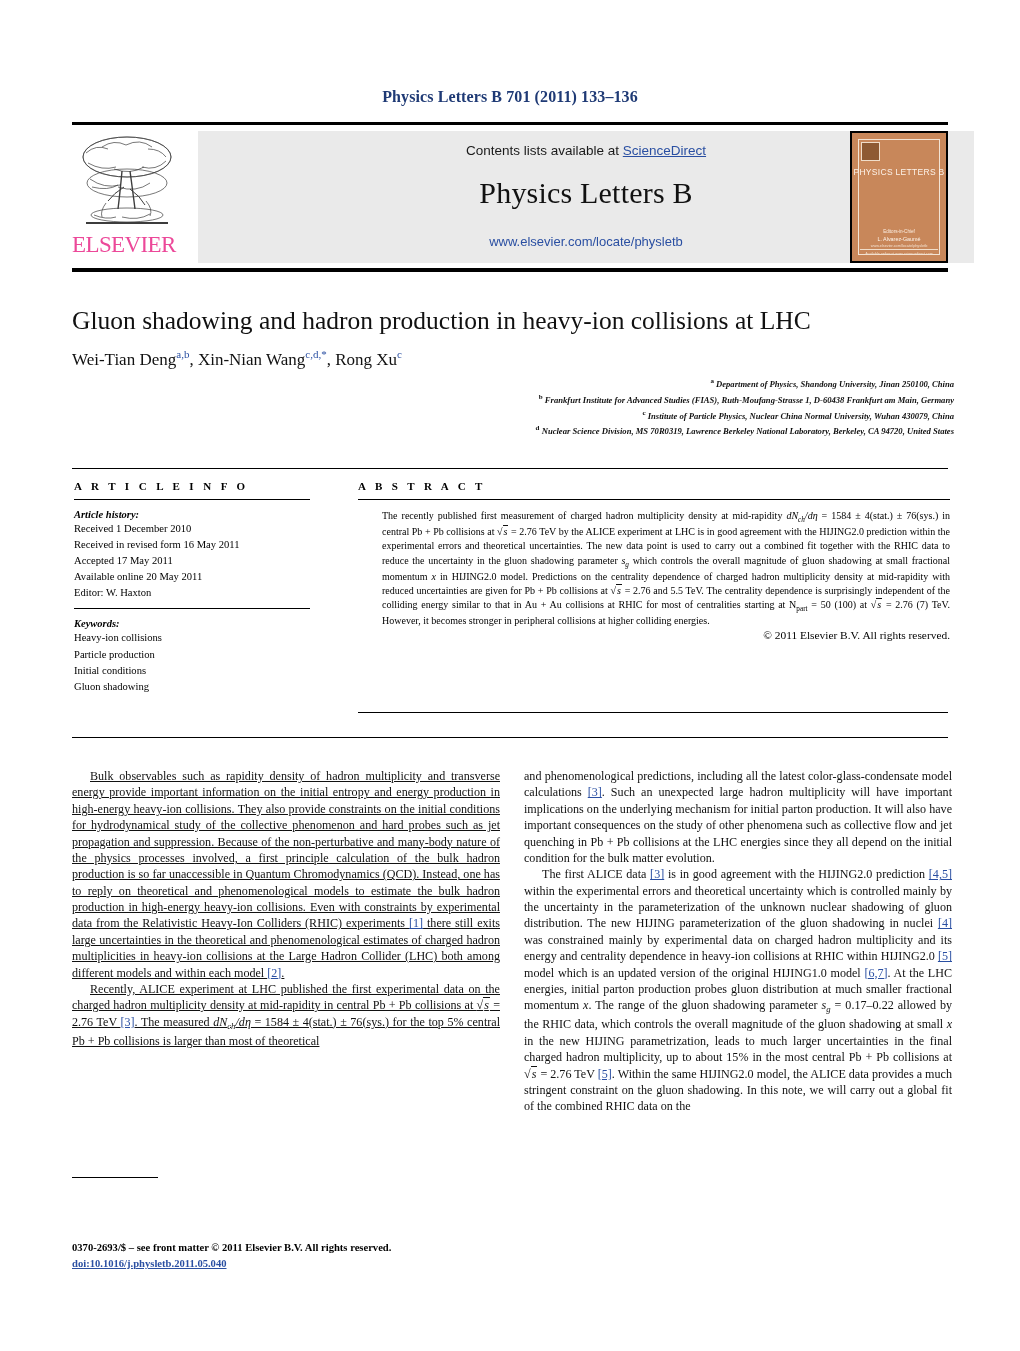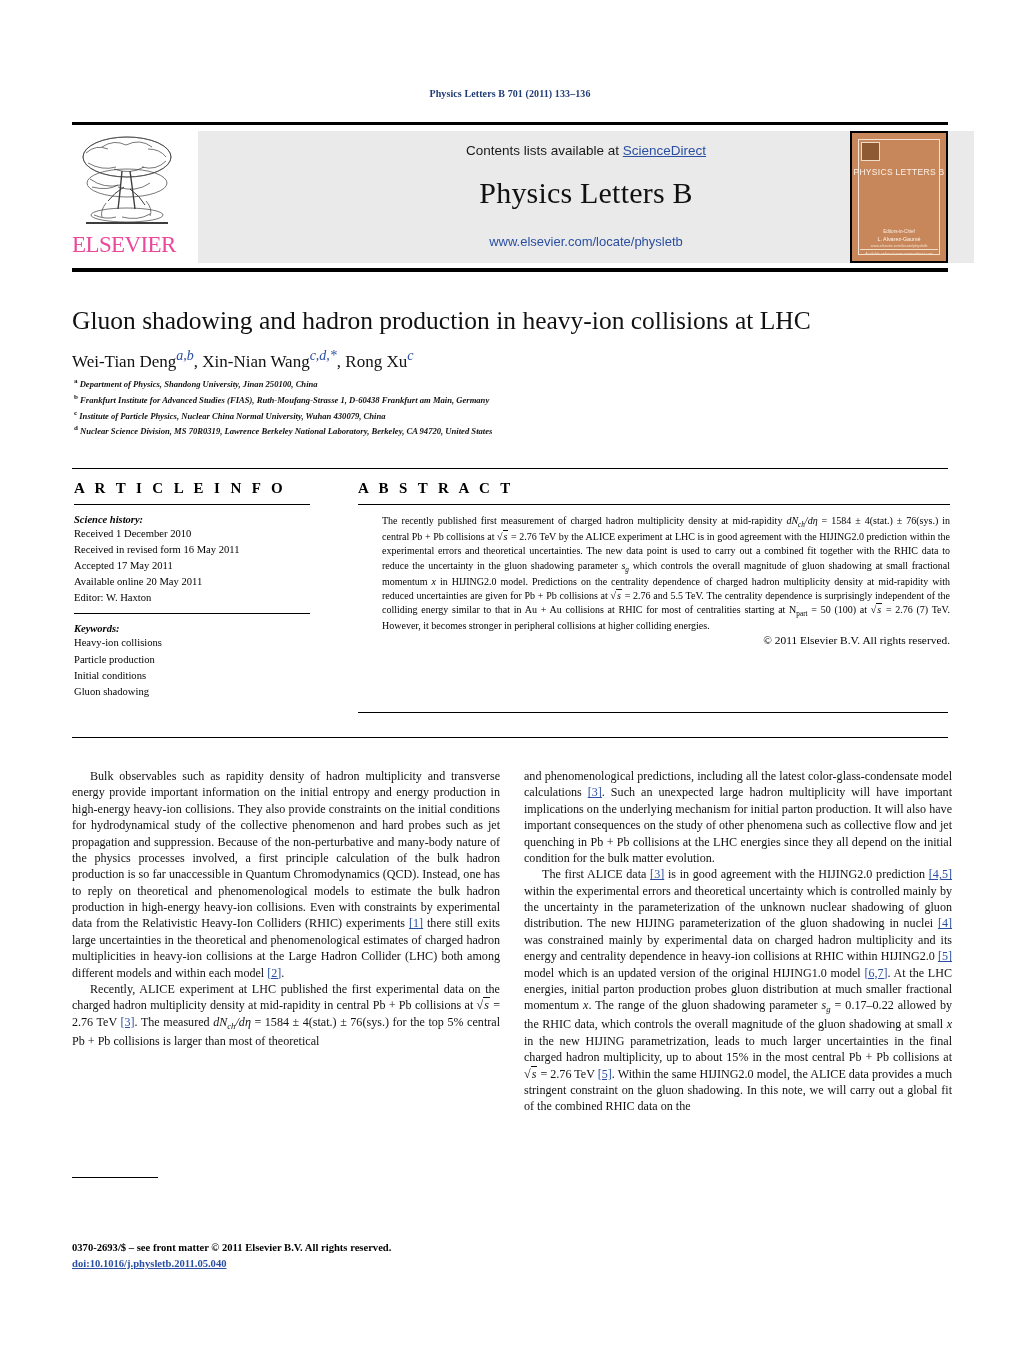--- a/index.html
+++ b/index.html
@@ -22,21 +22,21 @@
     height: 1351px;
   }
 
   
   .runhead {
     position: absolute;
     top: 88px;
     left: 0;
     width: 1020px;
     text-align: center;
-    font-size: 10px;
+    font-size: 16px;
     font-weight: bold;
     color: #1f3a75;
     letter-spacing: .1px;
   }
 
   
   .masthead {
     position: absolute;
     left: 72px;
     top: 122px;
@@ -190,31 +190,32 @@
     color: #111;
   }
   .authors {
     position: absolute;
     left: 72px;
     top: 348px;
     width: 880px;
     font-size: 17px;
     color: #111;
   }
-  .authors sup { font-size: 14px; color: #2a4fa2; font-style: italic; }
+  .authors sup { font-size: 11px; color: #2a4fa2; }
   .affils {
     position: absolute;
     left: 74px;
     top: 376px;
     width: 880px;
     font-size: 8.6px;
     font-style: italic;
     font-weight: bold;
     line-height: 1.62;
     color: #111;
+    text-align: right;
   }
   .affils sup { font-style: normal; font-size: 7px; }
 
   
   .panel-rule-top {
     position: absolute;
     left: 72px;
     top: 468px;
     width: 876px;
     border-top: 1px solid #000;
@@ -226,21 +227,21 @@
     width: 250px;
   }
   .abs-col {
     position: absolute;
     left: 358px;
     top: 480px;
     width: 592px;
   }
   .sec-head {
     font-family: "Liberation Serif", serif;
-    font-size: 15px;
+    font-size: 11px;
     font-weight: bold;
     letter-spacing: 3.4px;
   }
   .hairline {
     border-top: 1px solid #000;
     margin: 7px 0 9px 0;
   }
   .hairline.wide { width: 236px; }
   .info-label {
     font-style: italic;
@@ -281,21 +282,21 @@
   
   .col {
     position: absolute;
     top: 768px;
     width: 428px;
     font-size: 12.1px;
     line-height: 1.355;
     text-align: justify;
     color: #111;
   }
-  .col.left  { left: 72px;  }
+  .col.left  { left: 72px; text-decoration: underline;  }
   .col.right { left: 524px; }
   .col p { margin: 0; text-indent: 18px; }
   .col p.noindent { text-indent: 0; }
   .ref { color: #2a4fa2; }
   .ital { font-style: italic; }
 
   
   .foot-rule {
     position: absolute;
     left: 72px;
@@ -402,21 +403,21 @@
     <div><sup>b</sup> <span>Frankfurt Institute for Advanced Studies (FIAS), Ruth-Moufang-Strasse 1, D-60438 Frankfurt am Main, Germany</span></div>
     <div><sup>c</sup> <span>Institute of Particle Physics, Nuclear China Normal University, Wuhan 430079, China</span></div>
     <div><sup>d</sup> <span>Nuclear Science Division, MS 70R0319, Lawrence Berkeley National Laboratory, Berkeley, CA 94720, United States</span></div>
   </div>
 
   <div class="panel-rule-top"></div>
 
   <div class="info-col">
     <div class="sec-head">A R T I C L E   I N F O</div>
     <div class="hairline wide"></div>
-    <div class="info-label">Science history:</div>
+    <div class="info-label">Article history:</div>
     <div class="info-list">
       <div>Received 1 December 2010</div>
       <div>Received in revised form 16 May 2011</div>
       <div>Accepted 17 May 2011</div>
       <div>Available online 20 May 2011</div>
       <div>Editor: W. Haxton</div>
     </div>
     <div class="hairline wide"></div>
     <div class="info-label">Keywords:</div>
     <div class="info-list">

